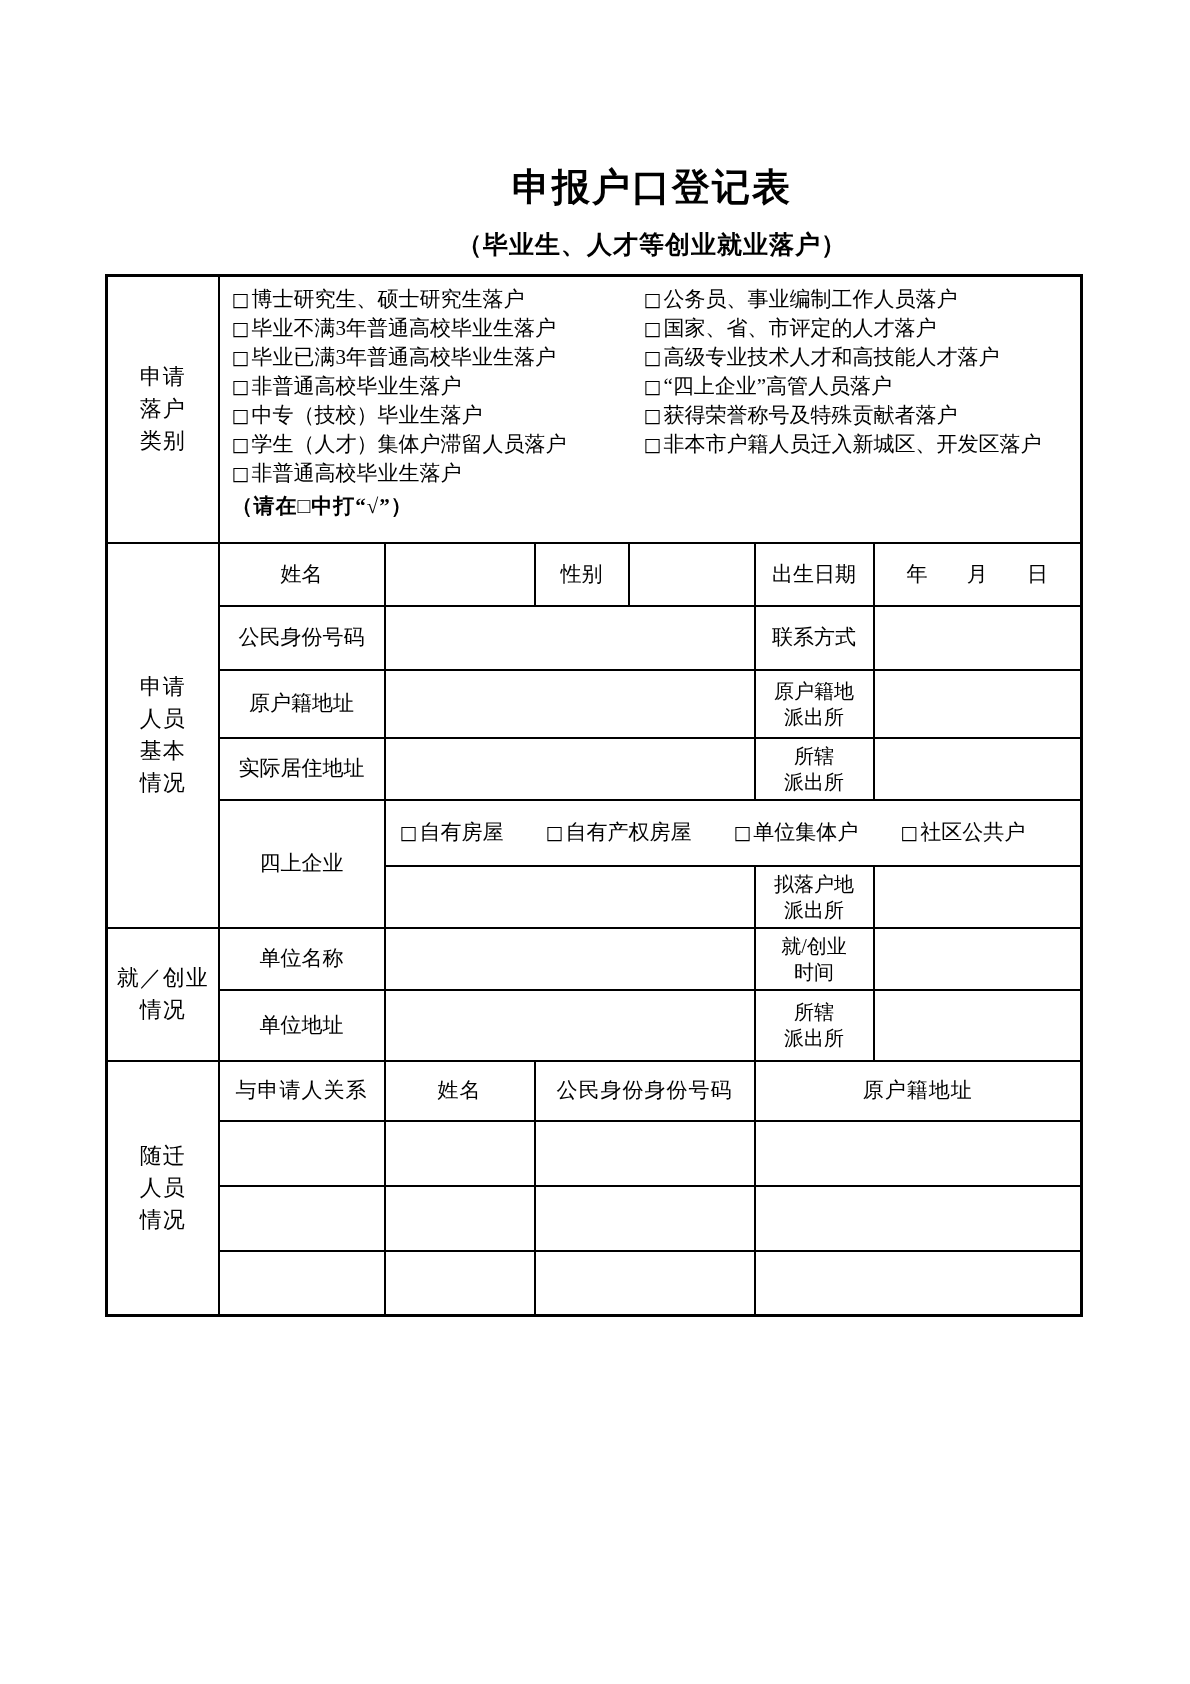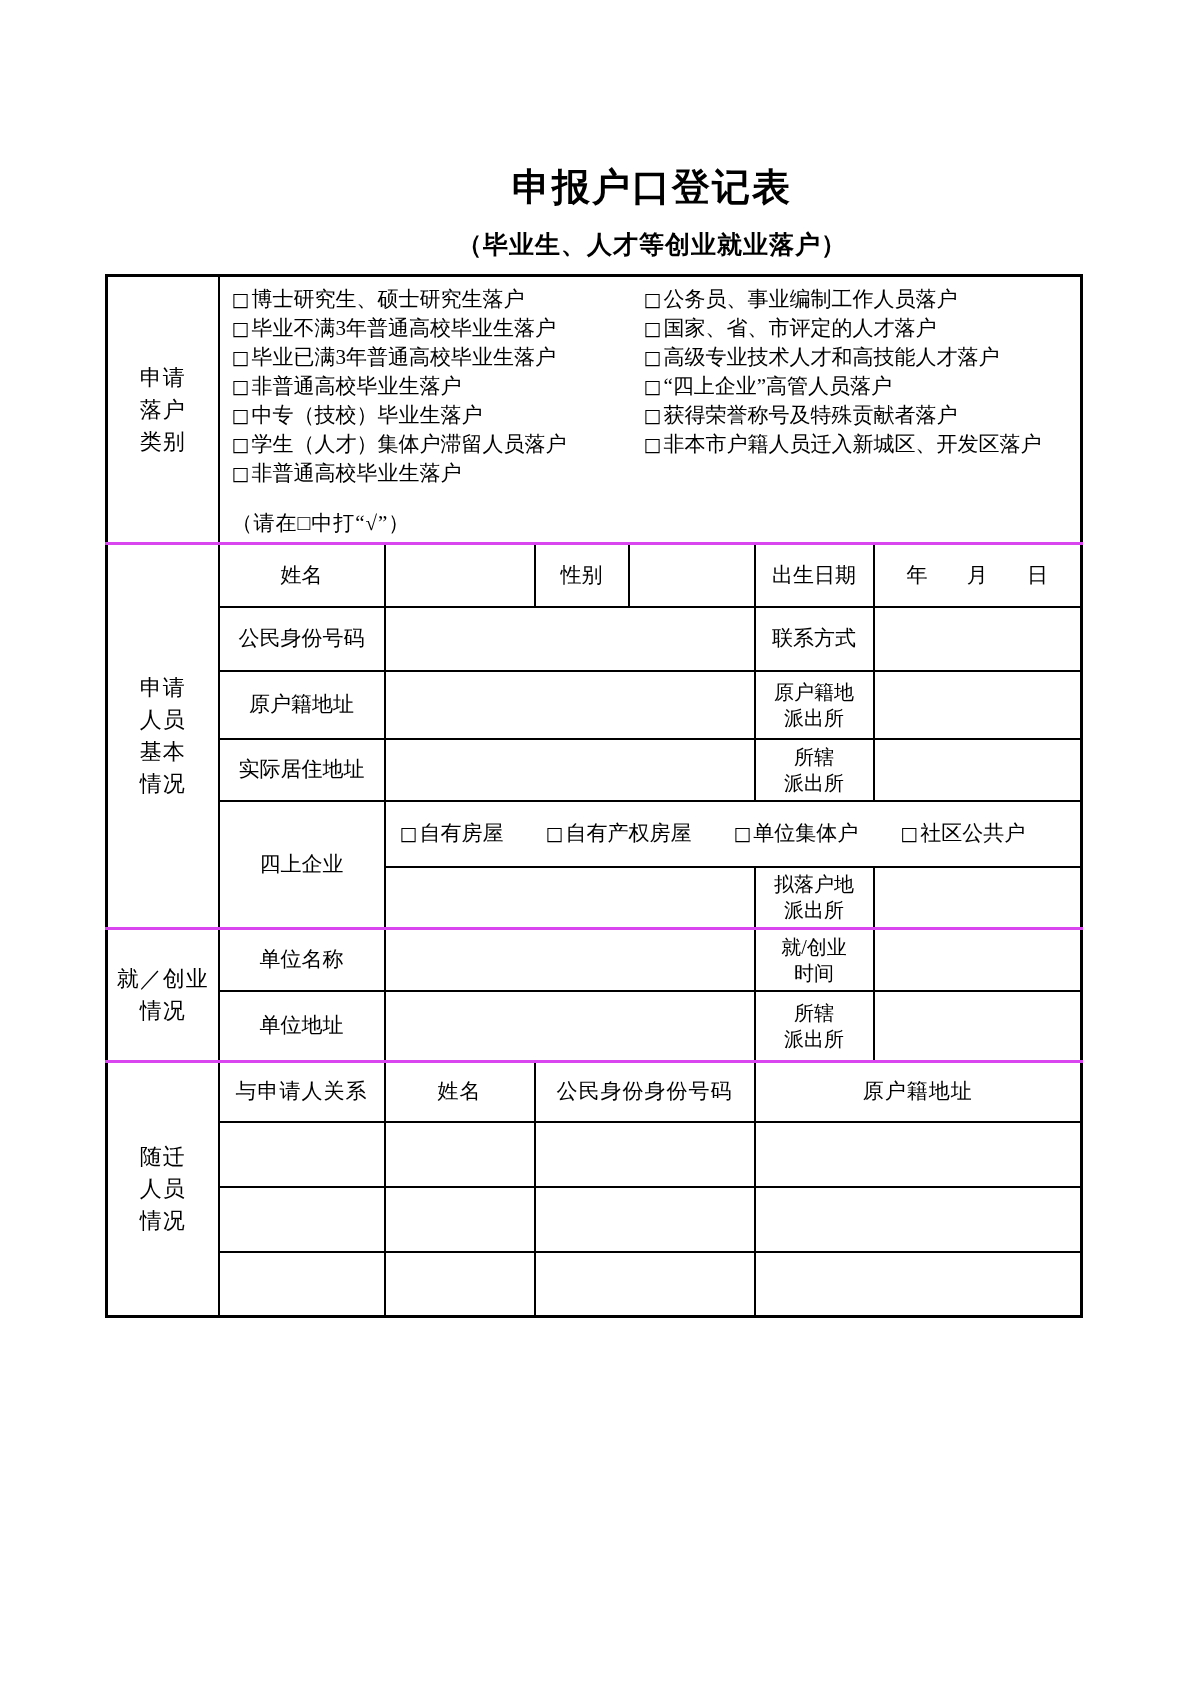--- a/index.html
+++ b/index.html
@@ -20,30 +20,30 @@
   }
   table.form {
     margin-top:14px; width:975px; table-layout:fixed;
     border-collapse:collapse; border:3px solid #000;
   }
   td {
     border:2px solid #000; padding:0 2px; text-align:center;
     vertical-align:middle; font-size:21px; line-height:27px;
     overflow:hidden;
   }
-  tr.secdiv > td { border-top:3px solid #d946ef; }
+  tr.secdiv > td { border-top:1px solid #d946ef; }
   .seclabel { font-size:22px; line-height:32px; letter-spacing:1px; }
   .bl { display:block; }
   .optcell { text-align:left; vertical-align:top; padding:8px 4px 4px 12px; }
   .optwrap { display:flex; }
   .optcol-l { width:412px; }
   .optcol-r { flex:1; }
   .opt { font-size:21px; line-height:29px; white-space:nowrap; display:flex; align-items:center; }
   .cb { font-family:"DejaVu Sans","Liberation Sans",sans-serif; font-size:19px; margin-right:2px; flex:0 0 auto; }
-  .note { font-weight:normal; font-size:21px; line-height:30px; margin-top:20px; letter-spacing:1px; }
+  .note { font-weight:bold; font-size:21px; line-height:30px; margin-top:3px; letter-spacing:1px; }
   .small2 { font-size:20px; line-height:26px;margin-left:22px; }
   .birth { word-spacing:34px;text-align:center; }
   .housingcell { text-align:left; }
   .housing { display:flex; gap:42px; padding-left:12px; align-items:center; }
   .hopt { display:flex; align-items:center; white-space:nowrap; font-size:21px; }
   .hd { font-weight:normal; font-size:21px; letter-spacing:1px; }
 </style>
 </head>
 <body>
 

